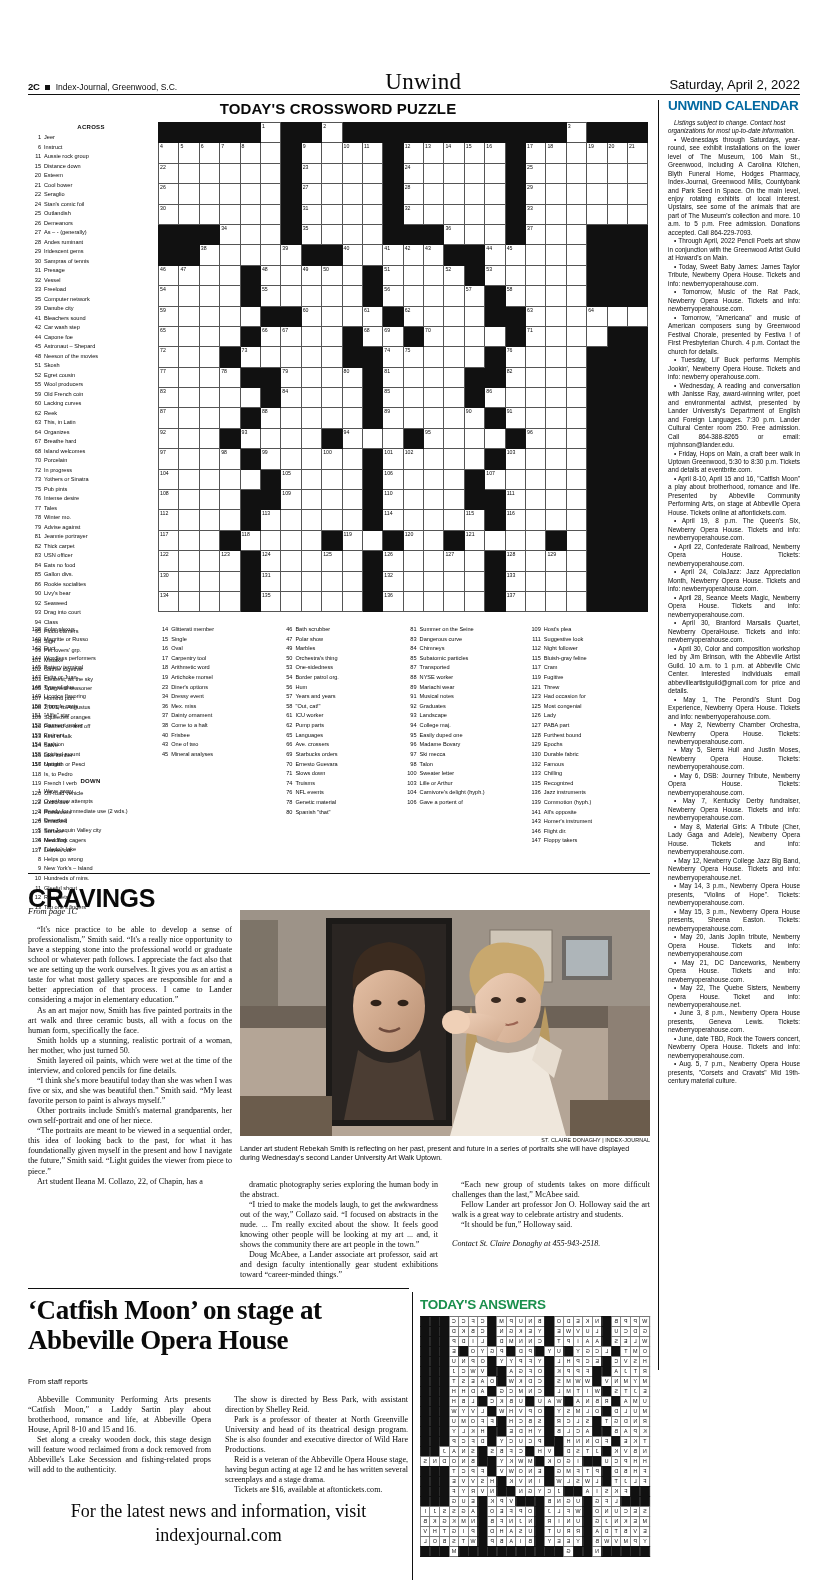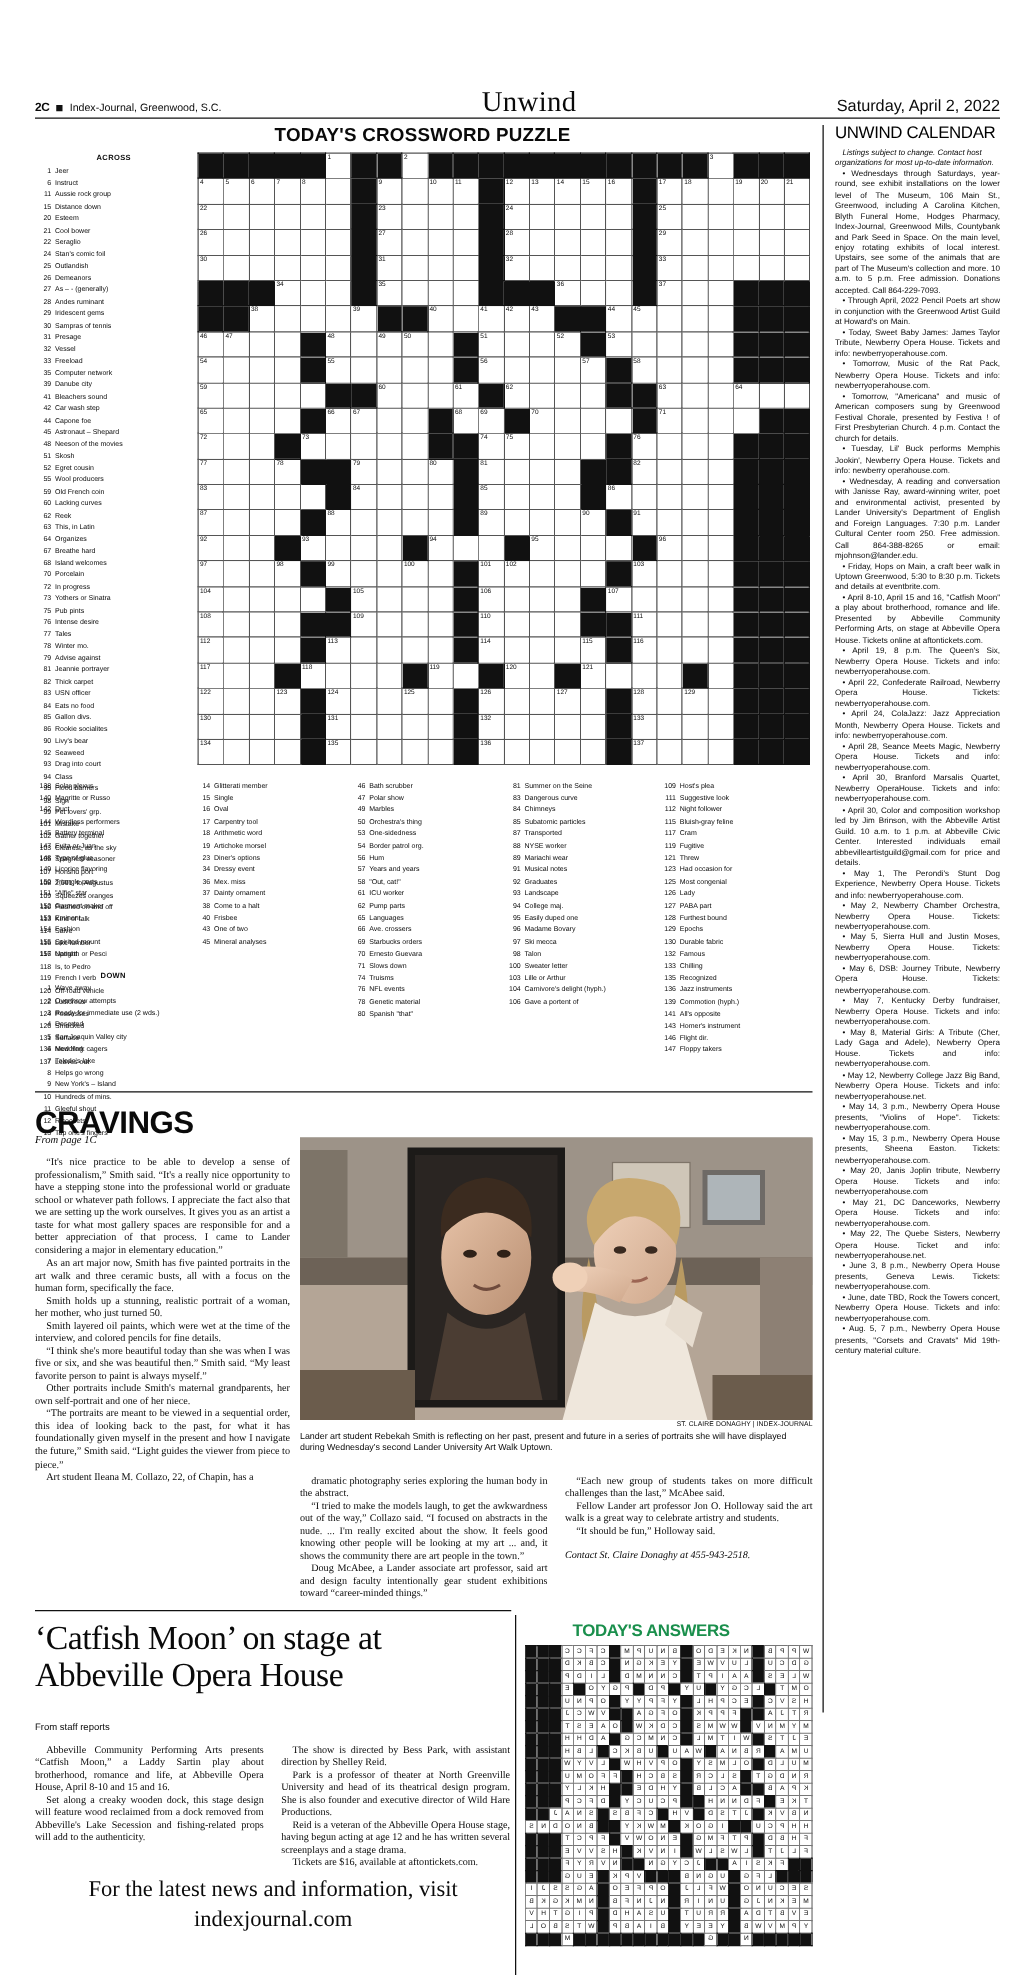--- a/index.html
+++ b/index.html
@@ -62,22 +62,22 @@
 
   
   .clue-bottom { position:absolute; left:28px; top:625px; width:622px; display:flex; gap:2px; }
   .cb-col { width:123px; font-family:"Liberation Sans", sans-serif; font-size:5.6px; line-height:1.72; }
   .cb-col.wide { width:126px; }
   .cb-head { font-weight:bold; text-align:center; font-size:6px; margin:7px 0 1px 0; letter-spacing:0.3px;}
 
   
   .cal { position:absolute; left:668px; top:98px; width:132px; }
   .cal-title {
-    font-family:"Liberation Sans", sans-serif; font-weight:normal;
-    font-size:13.5px; color:#000000; letter-spacing:-0.3px; margin-bottom:6px;
+    font-family:"Liberation Sans", sans-serif; font-weight:bold;
+    font-size:13.5px; color:#0369a1; letter-spacing:-0.3px; margin-bottom:6px;
   }
   .cal-note { font-family:"Liberation Sans", sans-serif; font-style:italic; font-size:6.3px; line-height:1.32; text-indent:6px; }
   .cal-item { font-family:"Liberation Sans", sans-serif; font-size:6.45px; line-height:1.315; text-indent:6px; text-align:justify; }
 
   
   .rule-cr { position:absolute; left:28px; top:873px; width:622px; border-top:1.1px solid #111; }
   .cr-head { position:absolute; left:28px; top:884px; font-family:Liberation Sans, sans-serif; font-weight:bold; font-size:25px; letter-spacing:-0.4px;}
   .cr-from { position:absolute; left:28px; top:906px; font-family:"Liberation Serif", serif; font-style:italic; font-size:8.5px;}
   .cr-body { position:absolute; left:28px; top:925px; width:204px; font-size:8.15px; line-height:1.235; text-align:justify; }
   .cr-body p { margin:0; text-indent:9px; }
@@ -87,29 +87,29 @@
   .photo-credit { position:absolute; left:240px; top:1137px; width:410px; text-align:right; font-family:"Liberation Sans", sans-serif; font-size:5.4px; letter-spacing:0.1px;}
   .photo-cap { position:absolute; left:240px; top:1145px; width:410px; font-family:"Liberation Sans", sans-serif; font-size:7.1px; line-height:1.27;}
 
   .cr-cols { position:absolute; left:240px; top:1180px; width:410px; display:flex; gap:14px; }
   .cr-cols .c { width:198px; font-size:8.1px; line-height:1.23; text-align:justify; }
   .cr-cols .c p { margin:0; text-indent:9px; }
   .cr-contact { font-style:italic; margin-top:9px !important; text-indent:0 !important; }
 
   
   .rule-cf { position:absolute; left:28px; top:1288px; width:381px; border-top:1.1px solid #111; }
-  .cf-title { position:absolute; left:28px; top:1296px; width:381px; font-size:27px; line-height:1.1; font-weight:normal; letter-spacing:-0.4px; }
+  .cf-title { position:absolute; left:28px; top:1296px; width:381px; font-size:27px; line-height:1.1; font-weight:bold; letter-spacing:-0.4px; }
   .cf-staff { position:absolute; left:28px; top:1377px; font-family:"Liberation Sans", sans-serif; font-size:7.6px; }
   .cf-cols { position:absolute; left:28px; top:1395px; width:381px; display:flex; gap:14px; }
   .cf-cols .c { width:183px; font-size:8.1px; line-height:1.235; text-align:justify; }
   .cf-cols .c p { margin:0; text-indent:9px; }
   .cf-promo { position:absolute; left:28px; top:1500px; width:381px; text-align:center; font-size:18px; line-height:1.33; }
 
   
-  .ta-head { position:absolute; left:420px; top:1297px; font-family:"Liberation Sans", sans-serif; font-weight:bold; font-size:13.5px; color:#1a8f4c; letter-spacing:-0.3px;margin-left:38px;}
+  .ta-head { position:absolute; left:420px; top:1297px; font-family:"Liberation Sans", sans-serif; font-weight:bold; font-size:13.5px; color:#1a8f4c; letter-spacing:-0.3px;}
   .ta-grid { position:absolute; left:420px; top:1316px; }
   table.ans { border-collapse:collapse; table-layout:fixed; }
   table.ans td {
     width:9.55px; height:9.35px; border:0.4px solid #777; background:#fff;
     padding:0; text-align:center; vertical-align:middle;
     font-family:"Liberation Sans", sans-serif; font-size:5.3px; line-height:9px;
     transform:scale(1,-1);
   }
   table.ans td.blk { background:#111; border-color:#111; }
   table.ans { transform:scale(-1,-1); }

